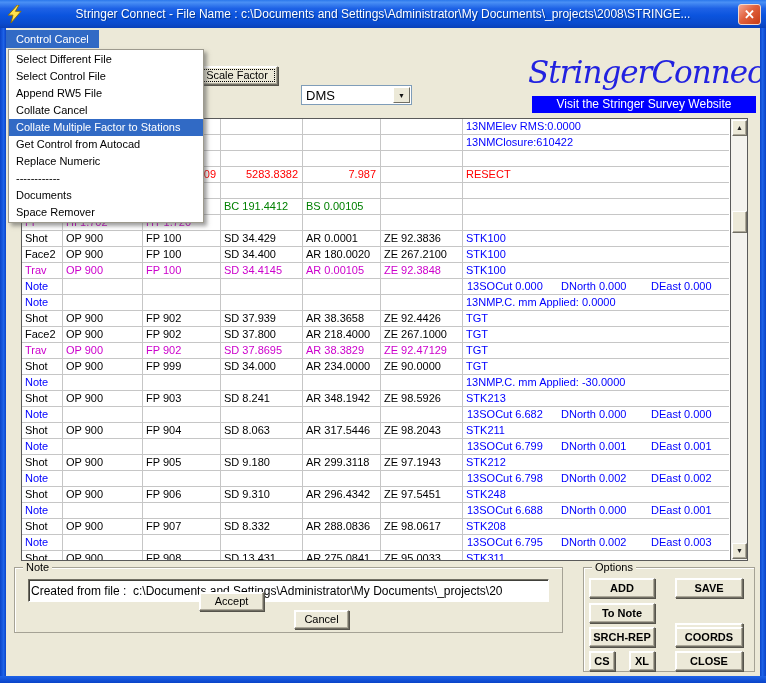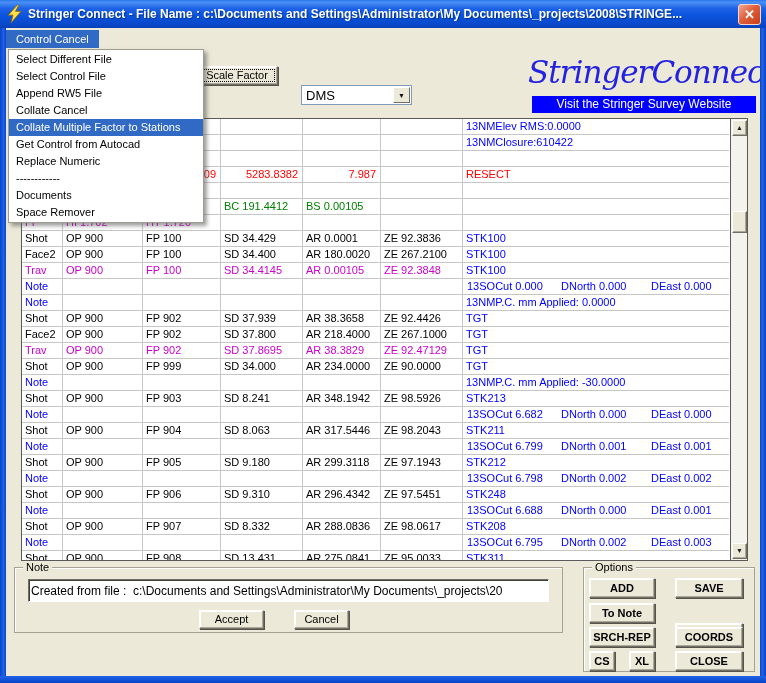--- a/index.html
+++ b/index.html
@@ -9,21 +9,21 @@
   .window { position:absolute; left:0; top:0; width:766px; height:683px; background:#ECE9D8; }
   .frame-left  { position:absolute; left:0; top:28px; width:6px;  height:655px; background:linear-gradient(90deg,#0943C8,#1E63E8 60%,#0943C8); z-index:40; }
   .frame-right { position:absolute; right:0; top:28px; width:6px; height:655px; background:linear-gradient(90deg,#0943C8,#1E63E8 40%,#0943C8); z-index:40; }
   .frame-bottom{ position:absolute; left:0; bottom:0; width:766px; height:7px; background:linear-gradient(180deg,#1E63E8,#0943C8); z-index:40; }
 
   
   .titlebar { position:absolute; left:0; top:0; width:766px; height:28px;
     background:linear-gradient(180deg,#2A77EB 0%,#4A90F5 8%,#1E62E6 30%,#0B54DE 55%,#0A4ACC 85%,#0940B8 100%);
     display:flex; align-items:center; z-index:50; }
   .title-icon { width:18px; height:18px; margin:0 4px 0 6px; flex:0 0 auto; }
-  .title-text { color:#fff; font-weight:bold; font-size:12px; white-space:nowrap; overflow:hidden; text-shadow:1px 1px 1px #00328e; flex:1; }
+  .title-text { color:#fff; font-weight:normal; font-size:12px; white-space:nowrap; overflow:hidden; text-shadow:1px 1px 1px #00328e; flex:1;text-align:center; }
   .close-btn { width:23px; height:21px; margin-right:5px; border:1px solid #F3D8CB; border-radius:3px;
     background:linear-gradient(135deg,#F5A893 0%,#E0603C 45%,#C63C16 100%);
     color:#fff; font-weight:bold; font-size:13px; line-height:19px; text-align:center; cursor:default; }
 
   
   .menubar { position:absolute; left:6px; top:28px; width:754px; height:22px; background:#ECE9D8; z-index:30; }
   .menubar-item { position:absolute; left:0; top:2px; height:18px; line-height:18px; padding:0 10px;
     background:#316AC5; color:#fff; font-size:11px; }
 
   
@@ -69,21 +69,21 @@
   
   .groupbox { position:absolute; border:1px solid #A5A295; box-shadow:inset 1px 1px 0 #fff; background:#ECE9D8; }
   .grouplabel { position:absolute; top:-7px; left:8px; background:#ECE9D8; padding:0 3px; font-size:11px; line-height:13px; }
   .note-group { left:14px; top:567px; width:549px; height:66px; }
   .note-input { position:absolute; left:13px; top:11px; width:521px; height:23px; border:1px solid #716F64;
     border-bottom-color:#fff; border-right-color:#fff; box-shadow:inset 1px 1px 0 #40403A;
     background:#fff; font-family:"Liberation Sans",sans-serif; font-size:12px; padding:0 2px; color:#000; }
   .btn { background:#ECE9D8; border:1px solid #716F64; border-top-color:#fff; border-left-color:#fff;
     box-shadow:inset -1px -1px 0 #ACA899, inset 1px 1px 0 #FFFFFF, 1px 1px 0 #55534B;
     font-family:"Liberation Sans",sans-serif; font-size:11px; text-align:center; position:absolute; cursor:default; }
-  .accept-btn { left:184px; top:42px; width:65px; height:19px; line-height:17px; }
+  .accept-btn { left:184px; top:24px; width:65px; height:19px; line-height:17px; }
   .cancel-btn { left:279px; top:42px; width:55px; height:19px; line-height:17px; }
   .options-group { left:583px; top:567px; width:172px; height:105px; }
   .obtn { font-weight:bold; height:20px; line-height:18px; }
   .b-add  { left:5px;  top:10px; width:66px; }
   .b-save { left:91px; top:10px; width:68px; }
   .b-tonote { left:5px;  top:35px; width:66px; }
   .b-fbk    { left:91px; top:35px; width:68px;margin-top:20px; }
   .b-srch   { left:5px;  top:59px; width:66px; }
   .b-coords { left:91px; top:59px; width:68px; }
   .b-cs { left:5px;  top:83px; width:26px; }

